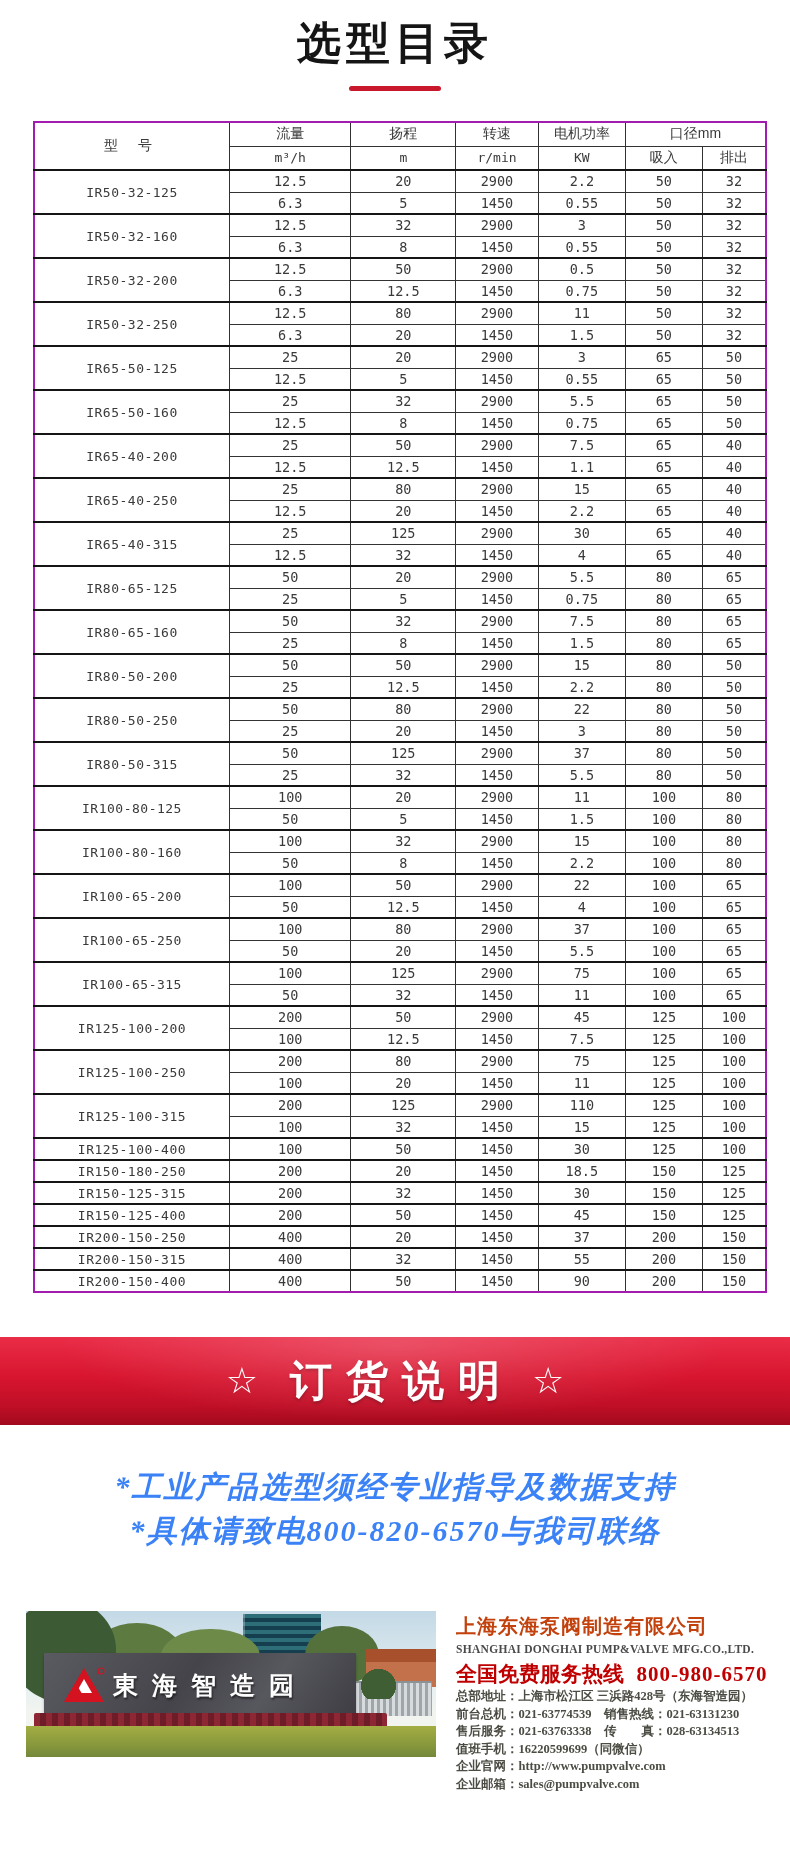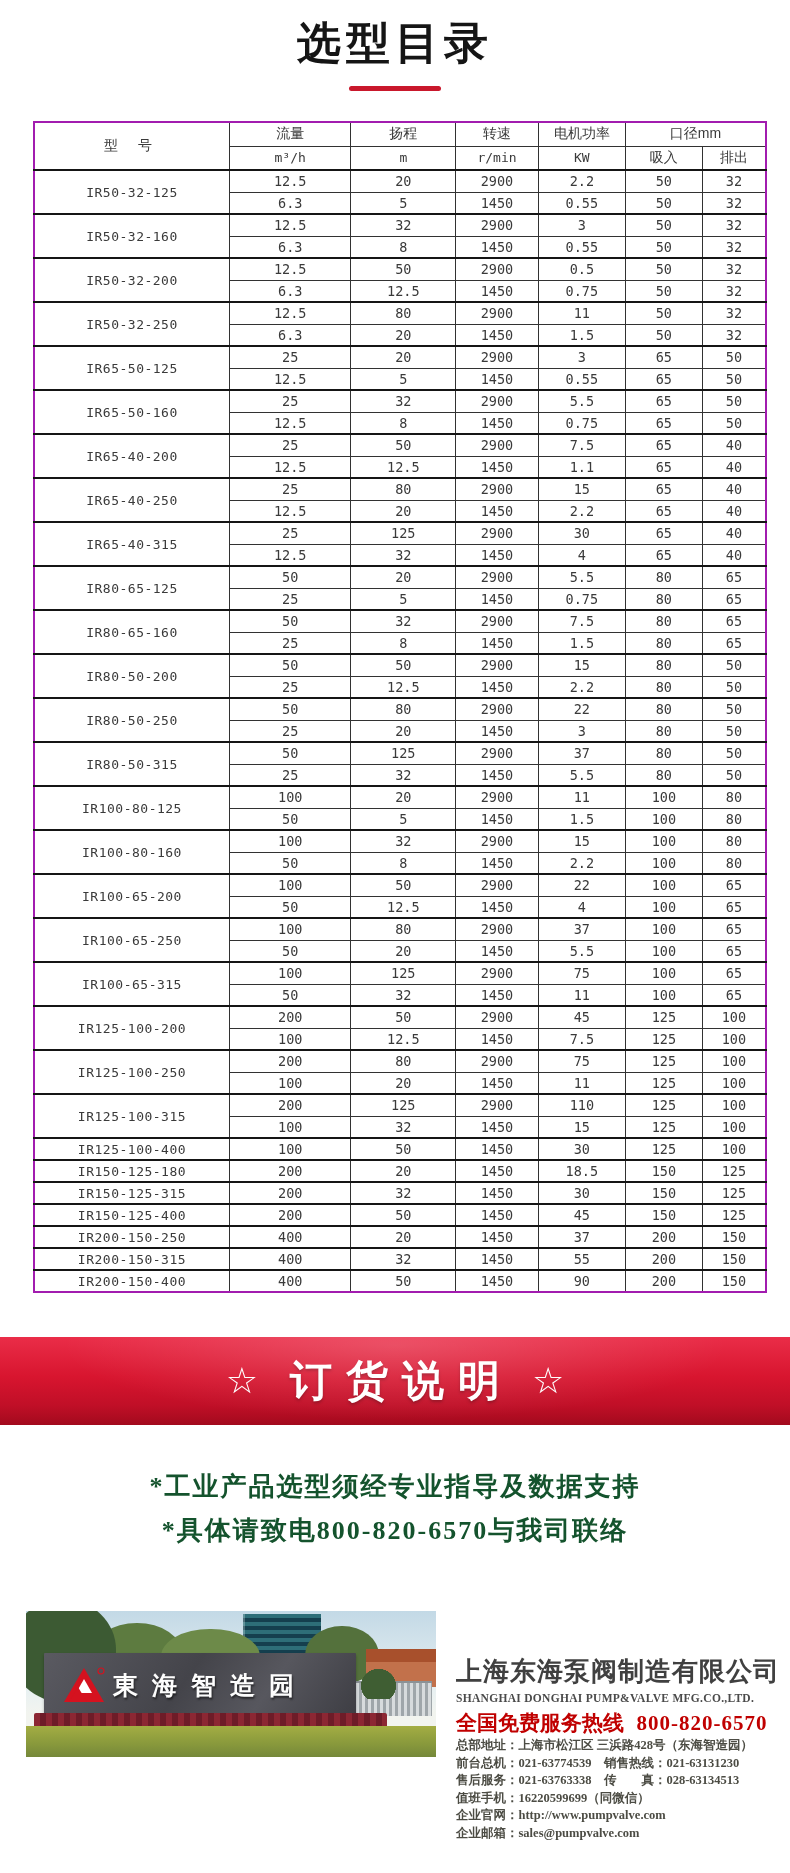--- a/index.html
+++ b/index.html
@@ -62,22 +62,22 @@
   }
   .banner .star { font-size: 36px; font-weight: 700; margin: 0 18px; }
   .banner .banner-title {
     font-size: 42px; font-weight: 900; letter-spacing: 14px; text-indent: 14px;
     text-shadow: 0 2px 3px rgba(0,0,0,0.25);
   }
 
   
   .notices { margin-top: 40px; text-align: center; }
   .notice-line {
-    font-size: 26px; font-weight: 900; color: #14532d; line-height: 44px;
-    letter-spacing: 2px; font-family: "Liberation Serif", "DejaVu Serif", serif;
+    font-size: 30px; font-weight: 900; color: #3b82f6; line-height: 44px;
+    letter-spacing: 2px; font-family: "Liberation Serif", "DejaVu Serif", serif; font-style: italic;
   }
 
   
   .footer { margin-top: 58px; padding: 0 22px 0 26px; display: flex; gap: 20px; }
 
   
   .photo {
     width: 410px; height: 146px; position: relative; overflow: hidden; flex: none;
     background: linear-gradient(180deg, #c3d9e6 0%, #e9f1f2 55%, #f2f4ef 70%);
   }
@@ -121,21 +121,21 @@
     border-radius: 2px;
   }
   .grass {
     position: absolute; left: 0; right: 0; bottom: 0; height: 21%;
     background: linear-gradient(180deg, #a3ad43 0%, #8a9a3c 55%, #75883a 100%);
   }
 
   
   .company { flex: 1; padding-top: 2px; }
   .company-name-cn {
-    font-size: 26px; font-weight: 900; color: #404040; letter-spacing: 1px; white-space: nowrap; margin-top: 41px;
+    font-size: 20px; font-weight: 900; color: #c2410c; letter-spacing: 1px; white-space: nowrap;
   }
   .company-name-en {
     font-size: 11.5px; font-weight: 700; color: #4a4a4a; margin-top: 3px;
     font-family: "Liberation Serif", "DejaVu Serif", serif; letter-spacing: 0.3px; white-space: nowrap;
   }
   .hotline { margin-top: 5px; white-space: nowrap; }
   .hotline .label, .hotline .number {
     color: #c00000; font-weight: 900; font-size: 21px;
     font-family: "Liberation Serif", "DejaVu Serif", serif;
   }
@@ -562,21 +562,21 @@
           <tr class="group-start">
             <td rowspan="1" class="model-cell">IR125-100-400</td>
             <td class="spec-cell">100</td>
             <td class="spec-cell">50</td>
             <td class="spec-cell">1450</td>
             <td class="spec-cell">30</td>
             <td class="spec-cell">125</td>
             <td class="spec-cell">100</td>
           </tr>
           <tr class="group-start">
-            <td rowspan="1" class="model-cell">IR150-125-180</td>
+            <td rowspan="1" class="model-cell">IR150-180-250</td>
             <td class="spec-cell">200</td>
             <td class="spec-cell">20</td>
             <td class="spec-cell">1450</td>
             <td class="spec-cell">18.5</td>
             <td class="spec-cell">150</td>
             <td class="spec-cell">125</td>
           </tr>
           <tr class="group-start">
             <td rowspan="1" class="model-cell">IR150-125-315</td>
             <td class="spec-cell">200</td>
@@ -660,21 +660,21 @@
       </div>
       <div class="hedge"></div>
       <div class="grass"></div>
     </div>
 
     <div class="company">
       <div class="company-name-cn">上海东海泵阀制造有限公司</div>
       <div class="company-name-en">SHANGHAI DONGHAI PUMP&amp;VALVE MFG.CO.,LTD.</div>
       <div class="hotline">
         <span class="label">全国免费服务热线</span>
-        <span class="number">800-820-6570</span>
+        <span class="number">800-980-6570</span>
       </div>
       <div class="detail-line">总部地址：上海市松江区 三浜路428号（东海智造园）</div>
       <div class="detail-line">前台总机：021-63774539　销售热线：021-63131230</div>
       <div class="detail-line">售后服务：021-63763338　传　　真：028-63134513</div>
       <div class="detail-line">值班手机：16220599699（同微信）</div>
       <div class="detail-line">企业官网：http://www.pumpvalve.com</div>
       <div class="detail-line">企业邮箱：sales@pumpvalve.com</div>
     </div>
 
   </div>

